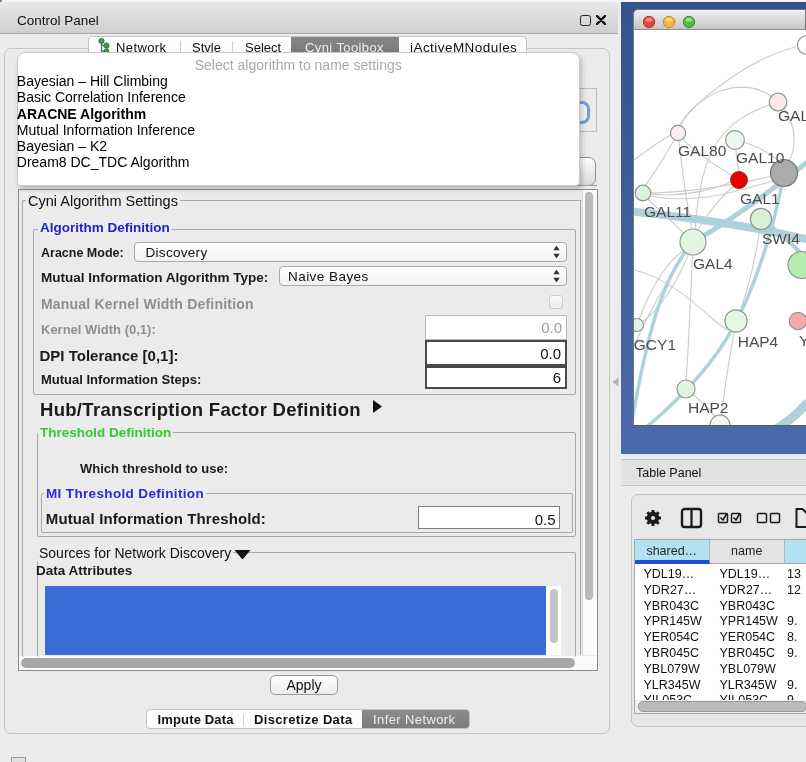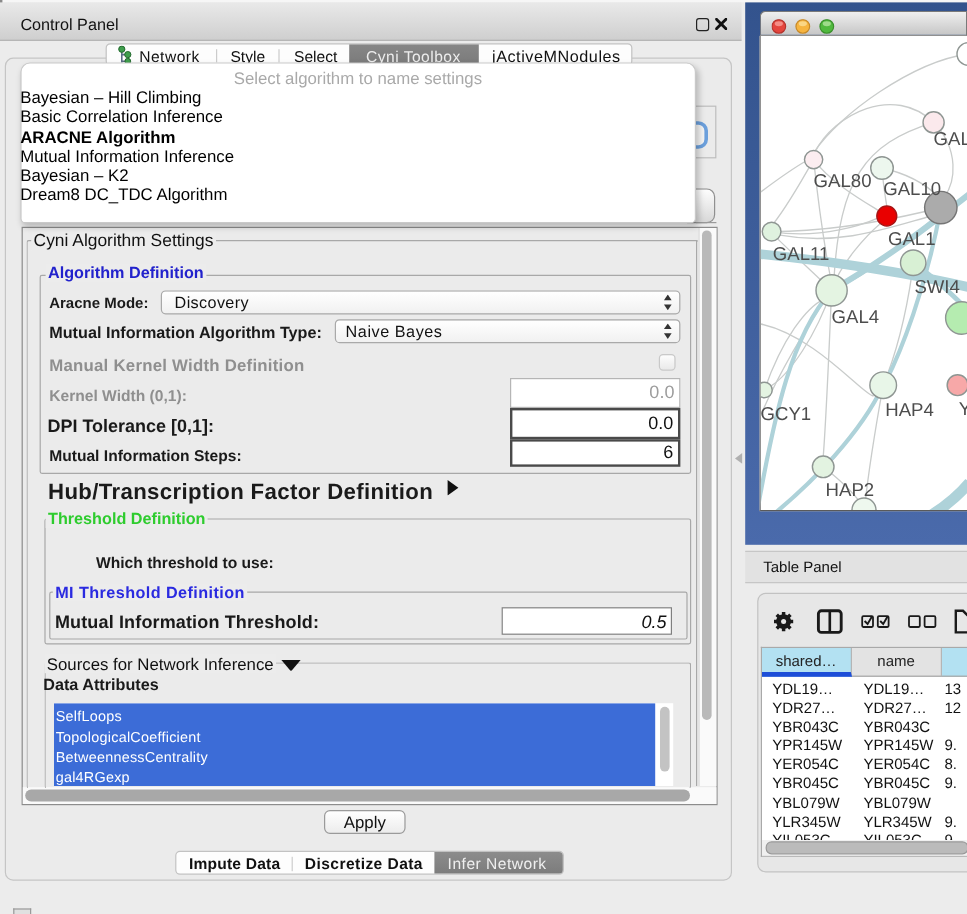--- a/index.html
+++ b/index.html
@@ -104,33 +104,32 @@
 
   <div class="grp" style="left:36.5px;top:432px;width:537.5px;height:102.5px;"></div>
   <div class="grptitle" style="left:38px;top:425px;color:#2ecc2e;font-size:13.5px;font-weight:bold;">Threshold Definition</div>
 
   <div class="lbl" style="left:80px;top:460.5px;font-size:13px;">Which threshold to use:</div>
 
   <div class="grp" style="left:41px;top:492.5px;width:530px;height:38.5px;"></div>
   <div class="grptitle" style="left:44px;top:486px;color:#2a2ae0;font-size:13.5px;font-weight:bold;letter-spacing:0.35px;">MI Threshold Definition</div>
   <div class="lbl" style="left:45.8px;top:510px;font-size:15px;letter-spacing:0.12px;">Mutual Information Threshold:</div>
   <div class="field" style="left:417.5px;top:505.5px;width:142.5px;height:23.5px;border:1px solid #808080;">
-      <span style="top:56%;font-style:italic;">0.5</span>
+      <span style="top:56%;">0.5</span>
     </div>
 
   <div class="grp" style="left:36.5px;top:552px;width:537px;height:104px;border-bottom:none;"></div>
-  <div class="grptitle" style="left:37px;top:545px;color:#111;font-size:14px;">Sources for Network Inference</div>
+  <div class="grptitle" style="left:37px;top:545px;color:#111;font-size:14px;">Sources for Network Discovery</div>
   <svg class="abs" style="left:234px;top:549.5px;" width="17" height="9.5" viewBox="0 0 17 9.5">
       <path d="M0.5 0 L16.5 0 L8.5 9.5 Z" fill="#111"></path>
     </svg>
   <div class="lbl" style="left:36px;top:563px;font-size:13.5px;">Data Attributes</div>
 
   <div class="abs" style="left:45px;top:585.5px;width:515.5px;height:69.5px;background:#ffffff;overflow:hidden;">
     <div class="abs" style="left:0;top:0.5px;width:501px;height:69px;background:#3c6cd7;"></div>
-    <div class="abs" style="left:1.4px;top:3px;font-size:12px;letter-spacing:0.2px;color:#fff;line-height:17.2px;">SelfLoops<br>TopologicalCoefficient<br>BetweennessCentrality<br>gal4RGexp</div>
     <div class="abs" style="left:505px;top:3.5px;width:8px;height:54px;background:#c3c3c3;border-radius:4px;"></div>
   </div>
 
   <div class="abs" style="left:270px;top:675px;width:68px;height:20px;background:linear-gradient(#ffffff,#ececec);border:1px solid #9a9a9a;border-radius:5px;box-sizing:border-box;text-align:center;font-size:14px;color:#111;line-height:18px;">Apply</div>
 
   <div class="abs" style="left:146px;top:708.5px;width:324px;height:20px;background:#fdfdfd;border:1px solid #c2c2c2;border-radius:4px;box-sizing:border-box;">
     <div class="abs" style="left:96px;top:4px;width:1px;height:12px;background:#cccccc;"></div>
     <div class="abs" style="left:215px;top:0px;width:107px;height:18px;background:linear-gradient(#8c8c8c,#7c7c7c);border-radius:0 3px 3px 0;"></div>
   </div>
   <div class="abs" style="left:157.5px;top:712px;font-size:13px;letter-spacing:0.15px;font-weight:bold;color:#111;">Impute Data</div>

